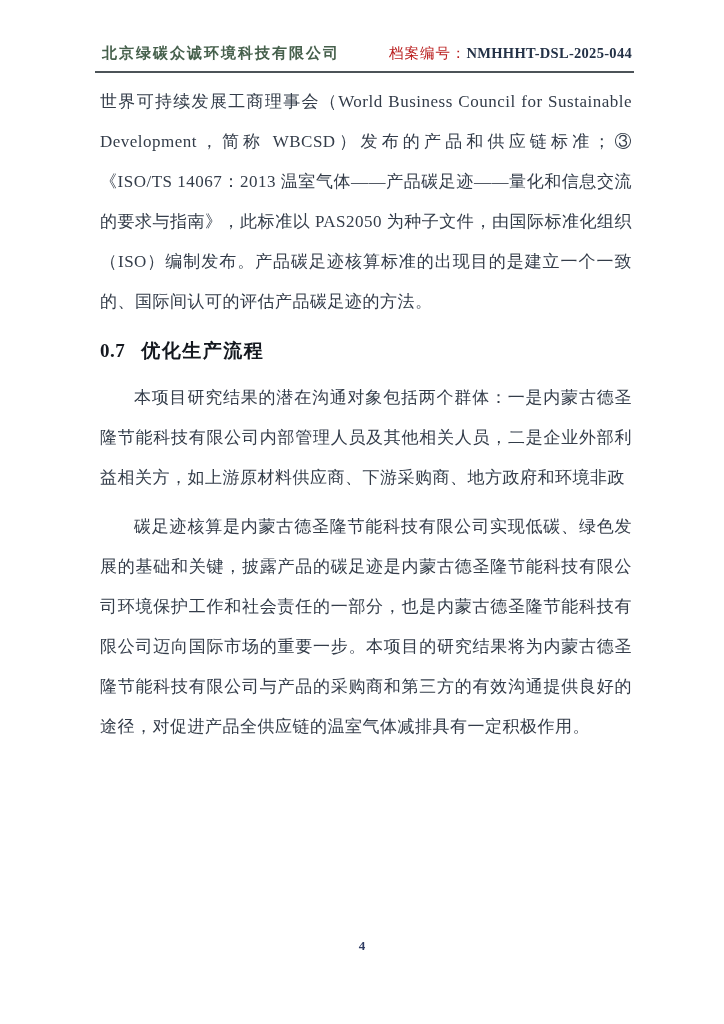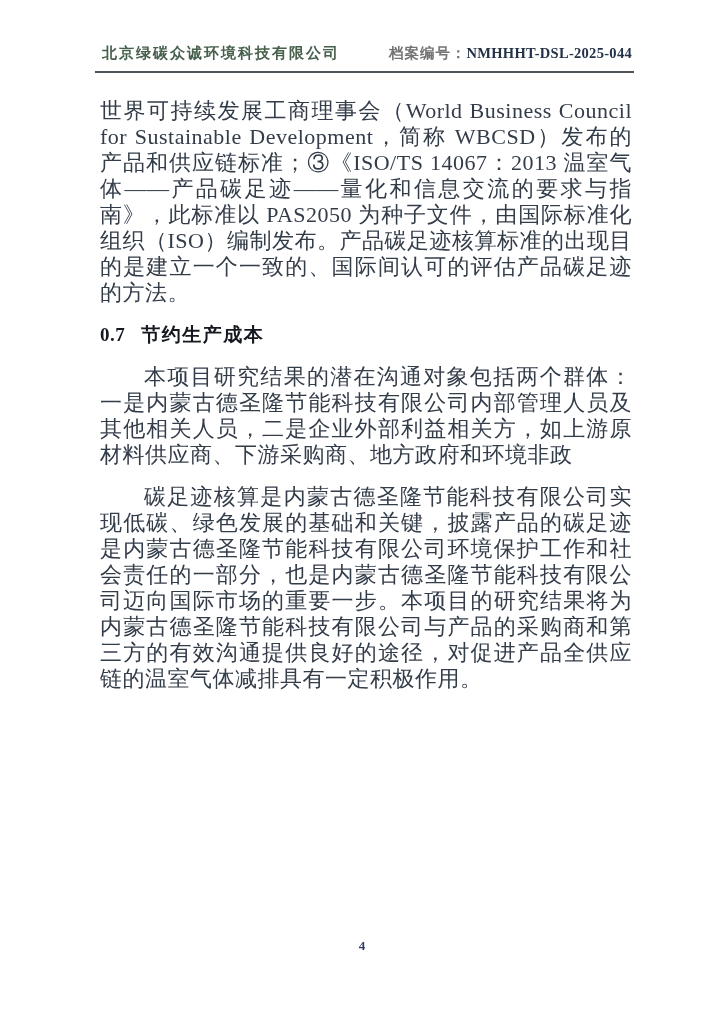--- a/index.html
+++ b/index.html
@@ -30,23 +30,23 @@
     letter-spacing: 2px;
     color: #46604c;
     font-weight: bold;
     white-space: nowrap;
   }
   .file-no {
     font-size: 14.5px;
     white-space: nowrap;
   }
   .file-no .label {
-    color: #737373;
+    color: #b91c1c;
     letter-spacing: 1px;
-    font-weight: bold;
+    font-weight: normal;
   }
   .file-no .code {
     color: #243247;
     font-weight: bold;
     letter-spacing: 0.3px;
   }
   .header-rule {
     position: absolute;
     top: 71px;
     left: 95px;
@@ -55,27 +55,27 @@
     background: #4c5358;
   }
   
   .doc-body {
     position: absolute;
     top: 82px;
     left: 100px;
     width: 532px;
   }
   .para {
-    font-size: 22px;
-    line-height: 26px;
+    font-size: 17px;
+    line-height: 40px;
     color: #333c49;
     text-align: justify;
     text-align-last: left;
     letter-spacing: 0.5px;
-    margin: 16px 0 9px 0;
+    margin: 0 0 9px 0;
   }
   .para.indent {
     text-indent: 2em;
   }
   .section-heading {
     font-size: 19px;
     font-weight: bold;
     color: #14181f;
     letter-spacing: 1.5px;
     margin: 16px 0 14px 0;
@@ -111,21 +111,21 @@
     </span>
   </header>
 
   <div class="header-rule"></div>
 
   <main class="doc-body">
 
     <p class="para">世界可持续发展工商理事会（World Business Council for Sustainable Development，简称 WBCSD）发布的产品和供应链标准；③《ISO/TS 14067：2013 温室气体——产品碳足迹——量化和信息交流的要求与指南》，此标准以 PAS2050 为种子文件，由国际标准化组织（ISO）编制发布。产品碳足迹核算标准的出现目的是建立一个一致的、国际间认可的评估产品碳足迹的方法。</p>
 
     <h2 class="section-heading">
-      <span class="num">0.7</span><span class="title">节约生产成本</span>
+      <span class="num">0.7</span><span class="title">优化生产流程</span>
     </h2>
 
 
     <p class="para indent">本项目研究结果的潜在沟通对象包括两个群体：一是内蒙古德圣隆节能科技有限公司内部管理人员及其他相关人员，二是企业外部利益相关方，如上游原材料供应商、下游采购商、地方政府和环境非政</p>
 
     <p class="para indent">碳足迹核算是内蒙古德圣隆节能科技有限公司实现低碳、绿色发展的基础和关键，披露产品的碳足迹是内蒙古德圣隆节能科技有限公司环境保护工作和社会责任的一部分，也是内蒙古德圣隆节能科技有限公司迈向国际市场的重要一步。本项目的研究结果将为内蒙古德圣隆节能科技有限公司与产品的采购商和第三方的有效沟通提供良好的途径，对促进产品全供应链的温室气体减排具有一定积极作用。</p>
 
   </main>
 
   <footer class="doc-footer">

